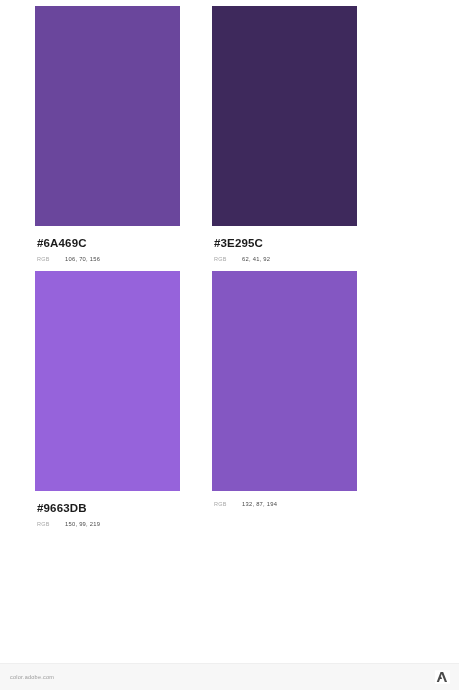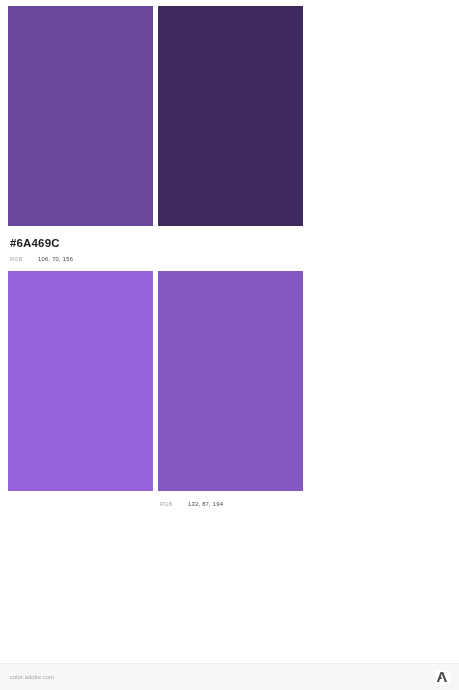--- a/index.html
+++ b/index.html
@@ -35,20 +35,21 @@
     display: flex;
     flex-direction: row;
     align-items: flex-start;
     margin-bottom: 9px;
   }
 
   .swatch-cell {
     width: 145px;
     margin-right: 5px;
     box-sizing: border-box;
+    margin-left: 27px;
   }
 
   .swatch-chip {
     width: 145px;
     height: 220px;
     display: block;
   }
 
   .swatch-info {
     padding-top: 10px;
@@ -124,27 +125,41 @@
           <div class="swatch-hex">#6A469C</div>
           <div class="swatch-rgb-line">
             <span class="rgb-label">RGB</span>
             <span class="rgb-values">106, 70, 156</span>
           </div>
         </div>
       </div>
 
       <div class="swatch-cell">
         <div class="swatch-chip" style="background: rgb(62, 41, 92);"></div>
+        <div class="swatch-info">
+          <div class="swatch-hex">#3E295C</div>
+          <div class="swatch-rgb-line">
+            <span class="rgb-label">RGB</span>
+            <span class="rgb-values">62, 41, 92</span>
+          </div>
+        </div>
       </div>
 
     </div>
 
     <div class="swatch-row">
       <div class="swatch-cell">
         <div class="swatch-chip" style="background: rgb(150, 99, 219);"></div>
+        <div class="swatch-info">
+          <div class="swatch-hex">#9663DB</div>
+          <div class="swatch-rgb-line">
+            <span class="rgb-label">RGB</span>
+            <span class="rgb-values">150, 99, 219</span>
+          </div>
+        </div>
       </div>
 
       <div class="swatch-cell">
         <div class="swatch-chip" style="background: rgb(132, 87, 194);"></div>
         <div class="swatch-info">
           <div class="swatch-rgb-line">
             <span class="rgb-label">RGB</span>
             <span class="rgb-values">132, 87, 194</span>
           </div>
         </div>

